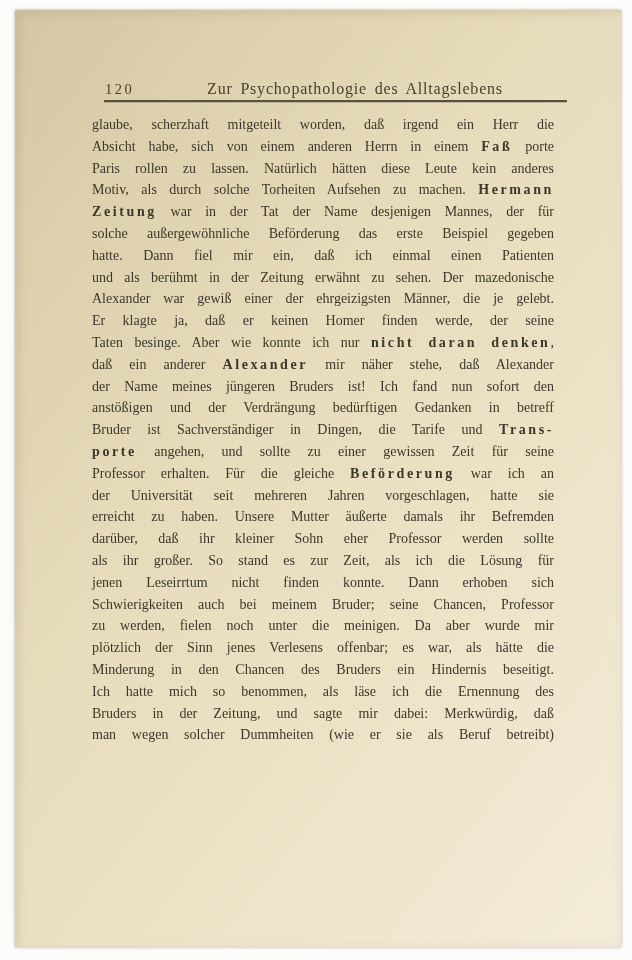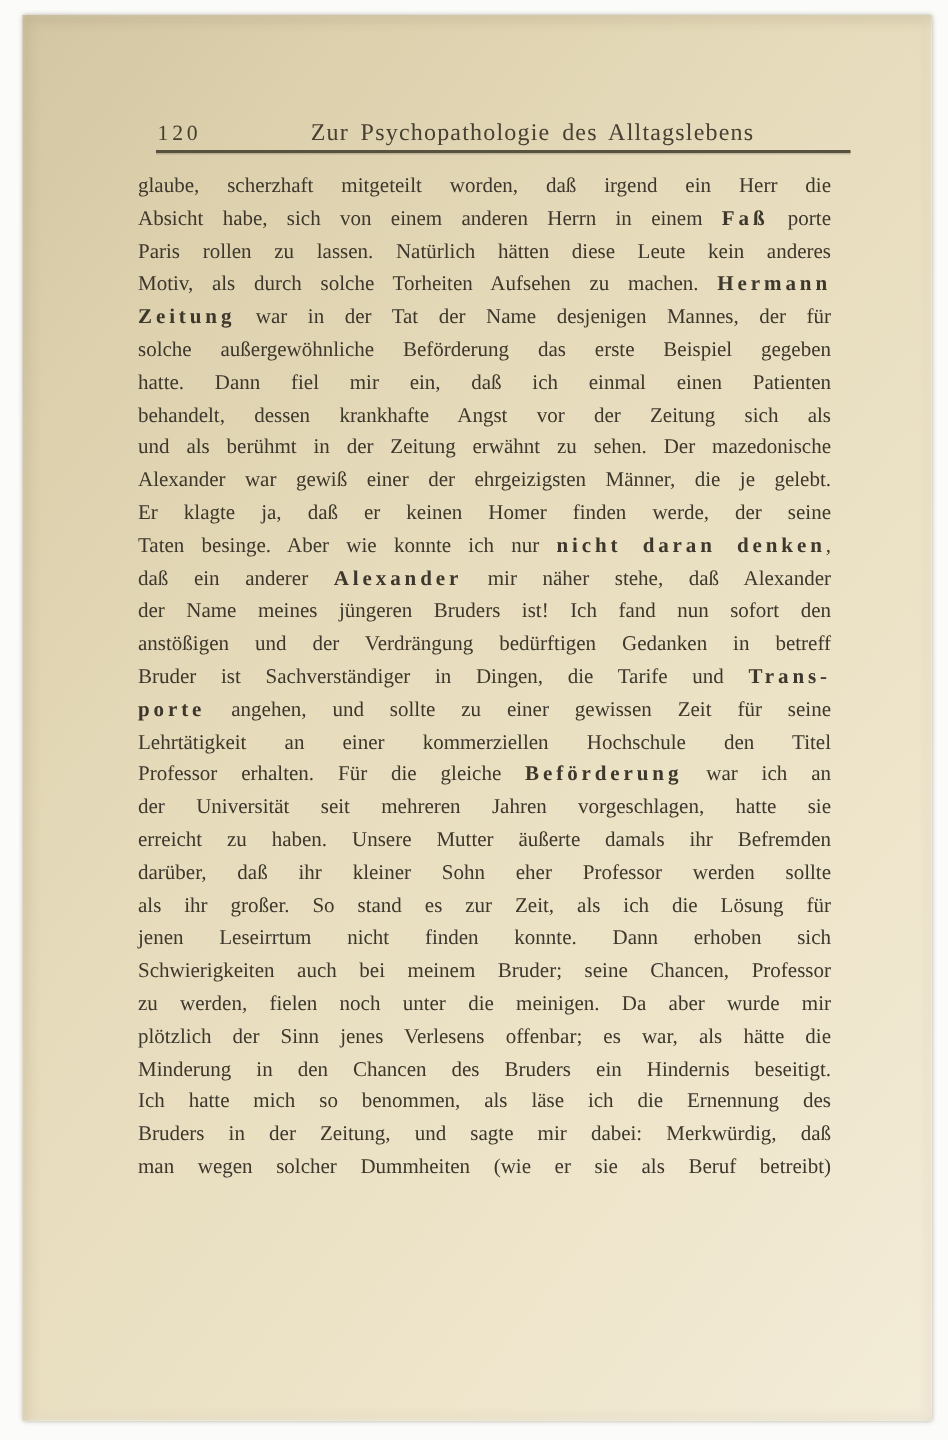--- a/index.html
+++ b/index.html
@@ -101,31 +101,29 @@
     </div>
     <div class="rule"></div>
     <div class="text-block" id="text-block">
         <div class="line"><span>glaube, scherzhaft mitgeteilt worden, daß irgend ein Herr die</span></div>
         <div class="line"><span>Absicht habe, sich von einem anderen Herrn in einem </span><span class="sperr">Faß</span><span> porte</span></div>
         <div class="line"><span>Paris rollen zu lassen. Natürlich hätten diese Leute kein anderes</span></div>
         <div class="line"><span>Motiv, als durch solche Torheiten Aufsehen zu machen. </span><span class="sperr">Hermann</span></div>
         <div class="line"><span class="sperr">Zeitung</span><span> war in der Tat der Name desjenigen Mannes, der für</span></div>
         <div class="line"><span>solche außergewöhnliche Beförderung das erste Beispiel gegeben</span></div>
         <div class="line"><span>hatte. Dann fiel mir ein, daß ich einmal einen Patienten</span></div>
-        <div class="line"><span>behandelt, dessen krankhafte Angst vor der Zeitung sich als</span></div>
         <div class="line"><span>und als berühmt in der Zeitung erwähnt zu sehen. Der mazedonische</span></div>
         <div class="line"><span>Alexander war gewiß einer der ehrgeizigsten Männer, die je gelebt.</span></div>
         <div class="line"><span>Er klagte ja, daß er keinen Homer finden werde, der seine</span></div>
         <div class="line"><span>Taten besinge. Aber wie konnte ich nur </span><span class="sperr">nicht daran denken</span><span>,</span></div>
         <div class="line"><span>daß ein anderer </span><span class="sperr">Alexander</span><span> mir näher stehe, daß Alexander</span></div>
         <div class="line"><span>der Name meines jüngeren Bruders ist! Ich fand nun sofort den</span></div>
         <div class="line"><span>anstößigen und der Verdrängung bedürftigen Gedanken in betreff</span></div>
         <div class="line"><span>Bruder ist Sachverständiger in Dingen, die Tarife und </span><span class="sperr">Trans-</span></div>
         <div class="line"><span class="sperr">porte</span><span> angehen, und sollte zu einer gewissen Zeit für seine</span></div>
-        <div class="line"><span>Lehrtätigkeit an einer kommerziellen Hochschule den Titel</span></div>
         <div class="line"><span>Professor erhalten. Für die gleiche </span><span class="sperr">Beförderung</span><span> war ich an</span></div>
         <div class="line"><span>der Universität seit mehreren Jahren vorgeschlagen, hatte sie</span></div>
         <div class="line"><span>erreicht zu haben. Unsere Mutter äußerte damals ihr Befremden</span></div>
         <div class="line"><span>darüber, daß ihr kleiner Sohn eher Professor werden sollte</span></div>
         <div class="line"><span>als ihr großer. So stand es zur Zeit, als ich die Lösung für</span></div>
         <div class="line"><span>jenen Leseirrtum nicht finden konnte. Dann erhoben sich</span></div>
         <div class="line"><span>Schwierigkeiten auch bei meinem Bruder; seine Chancen, Professor</span></div>
         <div class="line"><span>zu werden, fielen noch unter die meinigen. Da aber wurde mir</span></div>
         <div class="line"><span>plötzlich der Sinn jenes Verlesens offenbar; es war, als hätte die</span></div>
         <div class="line"><span>Minderung in den Chancen des Bruders ein Hindernis beseitigt.</span></div>

